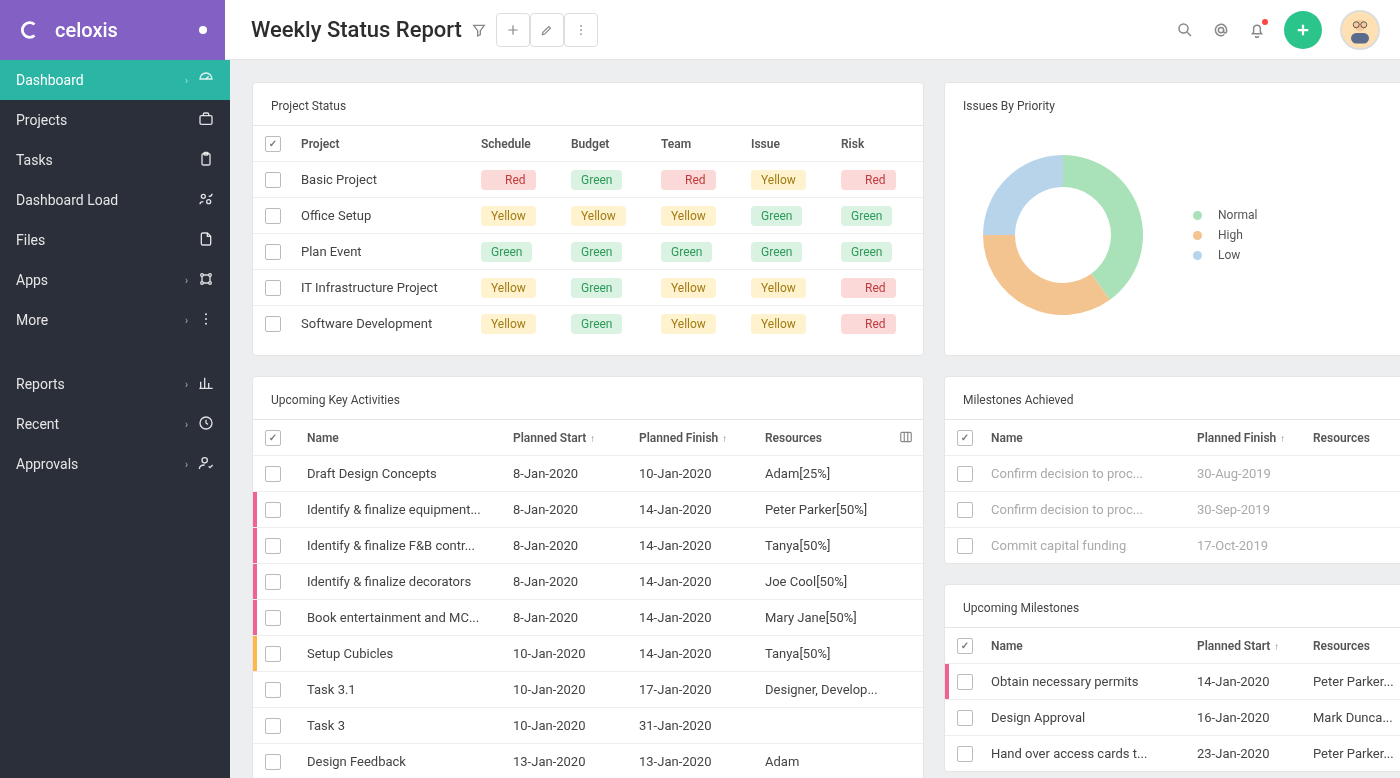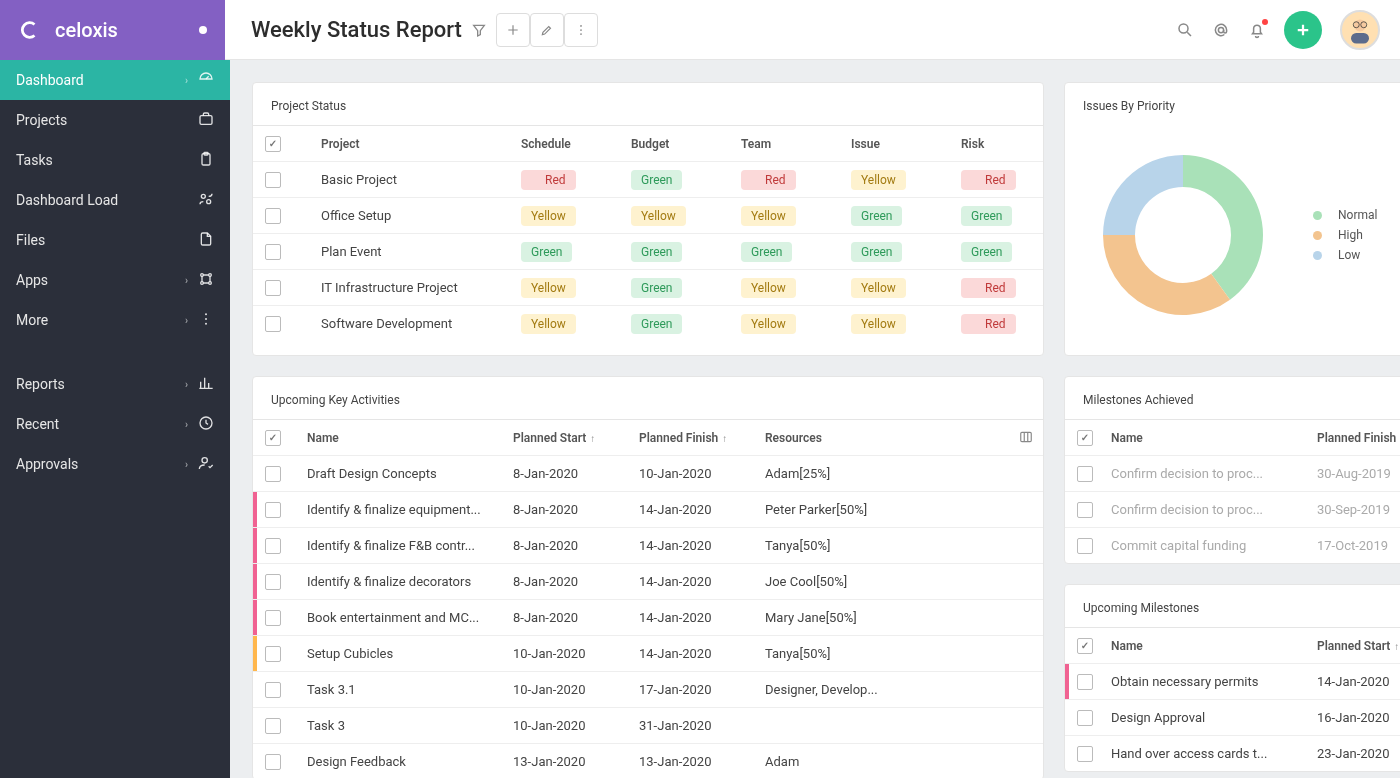--- a/index.html
+++ b/index.html
@@ -36,21 +36,21 @@
 .card { background: #fff; border: 1px solid #e5e5e5; border-radius: 4px; }
 .card-title { padding: 16px 18px 12px; font-size: 12px; color: #444; }
 .tbl-head, .row { display: grid; align-items: center; height: 36px; border-top: 1px solid #eee; padding: 0 12px; }
 .tbl-head { font-size: 12px; font-weight: 600; color: #555; border-top: 1px solid #e5e5e5; }
 .row { font-size: 13px; color: #444; }
 .chk { width: 16px; height: 16px; border: 1px solid #bbb; border-radius: 2px; background:#fff; }
 .chk.sel { background:#fff; display:flex; align-items:center; justify-content:center; }
 .chk.sel::after{ content:"✓"; font-size:10px; color:#777; }
 
 
-.ps-head, .ps-row { grid-template-columns: 36px 180px 90px 90px 90px 90px 70px; gap: 20px; }
+.ps-head, .ps-row { grid-template-columns: 36px 180px 90px 90px 90px 90px 70px; gap: 0; }
 .pill { display:inline-block; padding: 3px 10px; border-radius: 4px; font-size: 12px; }
 .p-green { background:#d9f2e2; color:#2e9a5a; }
 .p-red { background:#fbd9d9; color:#c03a3a;padding-left:24px; }
 .p-yellow { background:#fef2cf; color:#a37b12; }
 
 
 .act-head, .act-row { grid-template-columns: 36px 200px 120px 120px 140px; gap: 6px; position:relative; }
 .act-row.stripe-pink::before, .act-row.stripe-orange::before { content:""; position:absolute; left:0; top:0; bottom:0; width:4px; }
 .act-row.stripe-pink::before { background:#f06292; }
 .act-row.stripe-orange::before { background:#ffb74d; }

